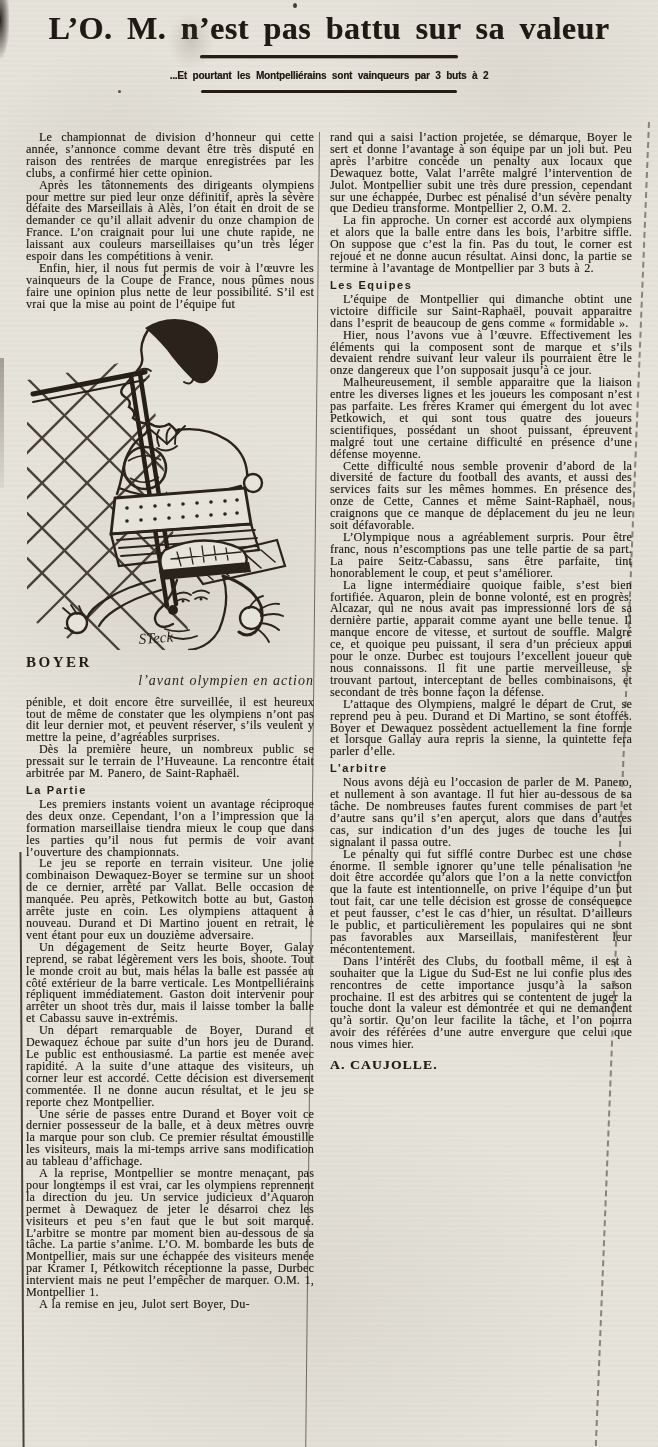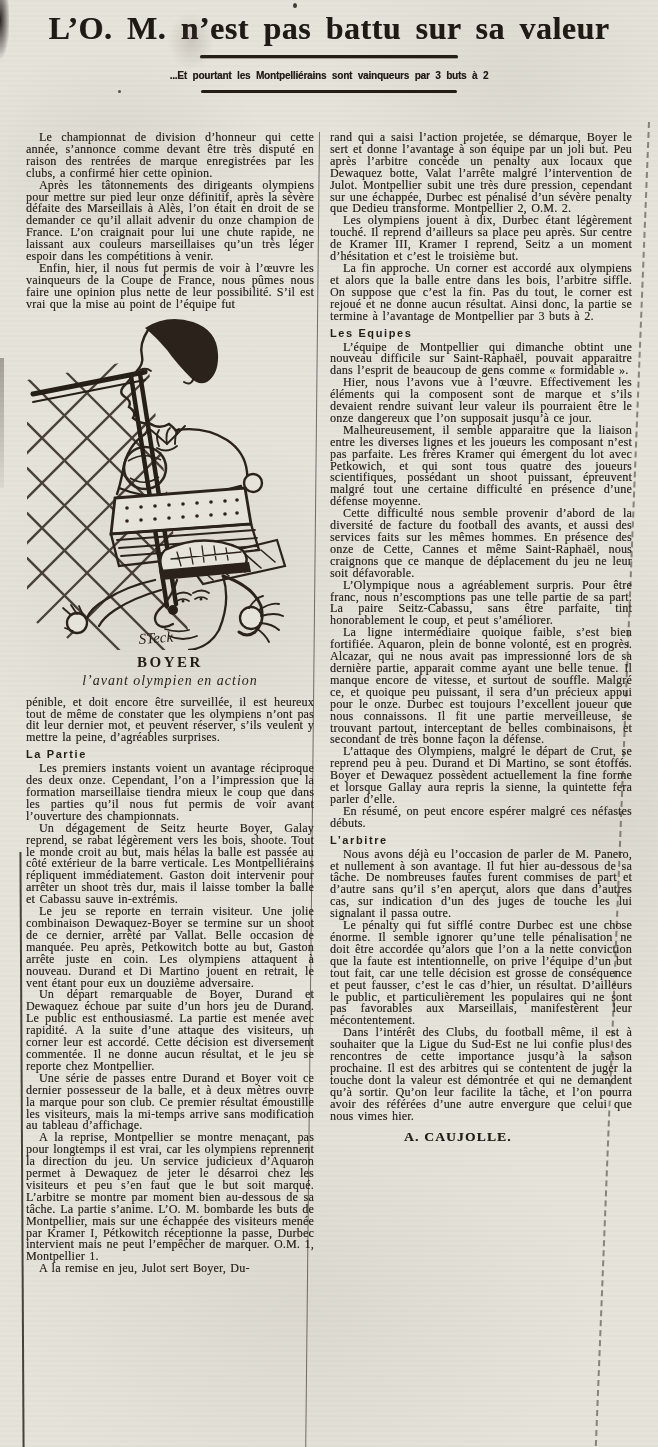--- a/index.html
+++ b/index.html
@@ -45,30 +45,30 @@
     font-size:12px;line-height:11.9px;letter-spacing:.2px;word-spacing:1.2px;
     color:#2b241d;text-shadow:.25px .25px .3px rgba(30,24,18,.45);
   }
   p.art.noindent{text-indent:0;}
   .sec-head{
     margin:4px 0 3px;
     font-family:"Liberation Sans", sans-serif;
     font-size:11px;font-weight:bold;letter-spacing:1.6px;color:#241d16;
   }
   .byline{
-    margin:6px 46px 0 0;text-align:center;
+    margin:6px 46px 0 0;text-align:left;
     font-size:13.5px;font-weight:bold;letter-spacing:1.2px;color:#241d16;
     text-shadow:.3px .3px .3px rgba(30,24,18,.5);
   }
   
   .cartoon{position:relative;height:332px;margin:7px 0 4px;}
   .cartoon svg{display:block;margin:0 auto;}
-  .cap-title{margin:4px 0 0;text-align:center;font-size:15px;font-weight:bold;
+  .cap-title{margin:4px 0 0;font-size:15px;font-weight:bold;
              letter-spacing:2.5px;color:#241d16;}
-  .cap-sub{margin:2px 0 8px;text-align:center;font-style:italic;font-size:14px;
+  .cap-sub{margin:2px 0 8px;text-align:right;font-style:italic;font-size:14px;
            letter-spacing:1px;color:#2b241d;}
   
   .edge-blob-tl{position:absolute;left:0;top:0;width:9px;height:66px;
     background:radial-gradient(10px 40px at 0 20px, rgba(20,14,9,.9), rgba(20,14,9,.2) 80%, transparent);}
   .edge-streak-l{position:absolute;left:0;top:358px;width:4px;height:130px;
     background:linear-gradient(rgba(40,30,22,.35), rgba(40,30,22,.05));}
   .fold-line-l{position:absolute;left:21px;top:852px;width:2.2px;height:595px;
     background:rgba(28,20,13,.78);transform:rotate(-.3deg);}
   .page-rule-r{position:absolute;left:648px;top:122px;height:1325px;width:0;
     border-left:2px dashed rgba(45,35,28,.5);
@@ -200,49 +200,48 @@
             <circle cx="224" cy="300" r="11" fill="#e6e3db"></circle>
             <path d="M232,292 Q244,284 252,286 M234,298 Q248,294 256,298 M233,305 Q246,306 252,312 M229,310 Q238,316 242,324 M222,290 Q228,280 236,278" stroke-width="1.9"></path>
           </g>
           <text x="112" y="326" font-family="Liberation Serif, serif" font-style="italic" font-size="15" fill="#2b231b" transform="rotate(-4 112 326)">STeck</text>
         </svg>
       </div>
       <div class="cap-title">BOYER</div>
       <div class="cap-sub">l’avant olympien en action</div>
 
       <p class="art noindent">pénible, et doit encore être surveillée, il est heureux tout de même de constater que les olympiens n’ont pas dit leur dernier mot, et peuvent réserver, s’ils veulent y mettre la peine, d’agréables surprises.</p>
+      <p class="art">Dès la première heure, un nombreux public se pressait sur le terrain de l’Huveaune. La rencontre était arbitrée par M. Panero, de Saint-Raphaël.</p>
 
       <div class="sec-head">La Partie</div>
 
       <p class="art">Les premiers instants voient un avantage réciproque des deux onze. Cependant, l’on a l’impression que la formation marseillaise tiendra mieux le coup que dans les parties qu’il nous fut permis de voir avant l’ouverture des championnats.</p>
+      <p class="art">Le jeu se reporte en terrain visiteur. Une jolie combinaison Dewaquez-Boyer se termine sur un shoot de ce dernier, arrêté par Vallat. Belle occasion de manquée. Peu après, Petkowitch botte au but, Gaston arrête juste en coin. Les olympiens attaquent à nouveau. Durand et Di Martino jouent en retrait, le vent étant pour eux un douzième adversaire.</p>
       <p class="art">Un dégagement de Seitz heurte Boyer, Galay reprend, se rabat légèrement vers les bois, shoote. Tout le monde croit au but, mais hélas la balle est passée au côté extérieur de la barre verticale. Les Montpelliérains répliquent immédiatement. Gaston doit intervenir pour arrêter un shoot très dur, mais il laisse tomber la balle et Cabassu sauve in-extrémis.</p>
-      <p class="art">Le jeu se reporte en terrain visiteur. Une jolie combinaison Dewaquez-Boyer se termine sur un shoot de ce dernier, arrêté par Vallat. Belle occasion de manquée. Peu après, Petkowitch botte au but, Gaston arrête juste en coin. Les olympiens attaquent à nouveau. Durand et Di Martino jouent en retrait, le vent étant pour eux un douzième adversaire.</p>
       <p class="art">Un départ remarquable de Boyer, Durand et Dewaquez échoue par suite d’un hors jeu de Durand. Le public est enthousiasmé. La partie est menée avec rapidité. A la suite d’une attaque des visiteurs, un corner leur est accordé. Cette décision est diversement commentée. Il ne donne aucun résultat, et le jeu se reporte chez Montpellier.</p>
       <p class="art">Une série de passes entre Durand et Boyer voit ce dernier possesseur de la balle, et à deux mètres ouvre la marque pour son club. Ce premier résultat émoustille les visiteurs, mais la mi-temps arrive sans modification au tableau d’affichage.</p>
       <p class="art">A la reprise, Montpellier se montre menaçant, pas pour longtemps il est vrai, car les olympiens reprennent la direction du jeu. Un service judicieux d’Aquaron permet à Dewaquez de jeter le désarroi chez les visiteurs et peu s’en faut que le but soit marqué. L’arbitre se montre par moment bien au-dessous de sa tâche. La partie s’anime. L’O. M. bombarde les buts de Montpellier, mais sur une échappée des visiteurs menée par Kramer I, Pétkowitch réceptionne la passe, Durbec intervient mais ne peut l’empêcher de marquer. O.M. 1, Montpellier 1.</p>
       <p class="art">A la remise en jeu, Julot sert Boyer, Du-</p>
     </div>
 
     <div class="divider"></div>
 
     <div class="col-right">
       <p class="art noindent">rand qui a saisi l’action projetée, se démarque, Boyer le sert et donne l’avantage à son équipe par un joli but. Peu après l’arbitre concède un penalty aux locaux que Dewaquez botte, Valat l’arrête malgré l’intervention de Julot. Montpellier subit une très dure pression, cependant sur une échappée, Durbec est pénalisé d’un sévère penalty que Dedieu transforme. Montpellier 2, O.M. 2.</p>
-      <p class="art">Les olympiens jouent à dix, Durbec étant légèrement touché. Il reprend d’ailleurs sa place peu après. Sur centre de Kramer III, Kramer I reprend, Seitz a un moment d’hésitation et c’est le troisième but.</p>
       <p class="art">La fin approche. Un corner est accordé aux olympiens et alors que la balle entre dans les bois, l’arbitre siffle. On suppose que c’est la fin. Pas du tout, le corner est rejoué et ne donne aucun résultat. Ainsi donc, la partie se termine à l’avantage de Montpellier par 3 buts à 2.</p>
 
       <div class="sec-head">Les Equipes</div>
 
-      <p class="art">L’équipe de Montpellier qui dimanche obtint une nouveau difficile sur Saint-Raphaël, pouvait apparaitre dans l’esprit de beaucoup de gens comme « formidable ».</p>
+      <p class="art">L’équipe de Montpellier qui dimanche obtint une victoire difficile sur Saint-Raphaël, pouvait apparaitre dans l’esprit de beaucoup de gens comme « formidable ».</p>
       <p class="art">Hier, nous l’avons vue à l’œuvre. Effectivement les éléments qui la composent sont de marque et s’ils devaient rendre suivant leur valeur ils pourraient être le onze dangereux que l’on supposait jusqu’à ce jour.</p>
       <p class="art">Malheureusement, il semble apparaitre que la liaison entre les diverses lignes et les joueurs les composant n’est pas parfaite. Les frères Kramer qui émergent du lot avec Petkowich, et qui sont tous quatre des joueurs scientifiques, possédant un shoot puissant, épreuvent malgré tout une certaine difficulté en présence d’une défense moyenne.</p>
       <p class="art">Cette difficulté nous semble provenir d’abord de la diversité de facture du football des avants, et aussi des services faits sur les mêmes hommes. En présence des onze de Cette, Cannes et même Saint-Raphaël, nous craignons que ce manque de déplacement du jeu ne leur soit défavorable.</p>
       <p class="art">L’Olympique nous a agréablement surpris. Pour être franc, nous n’escomptions pas une telle partie de sa part. La paire Seitz-Cabassu, sans être parfaite, tint honorablement le coup, et peut s’améliorer.</p>
       <p class="art">La ligne intermédiaire quoique faible, s’est bien fortifiée. Aquaron, plein de bonne volonté, est en progrès. Alcazar, qui ne nous avait pas impressionné lors de sa dernière partie, apparait comme ayant une belle tenue. Il manque encore de vitesse, et surtout de souffle. Malgré ce, et quoique peu puissant, il sera d’un précieux appui pour le onze. Durbec est toujours l’excellent joueur que nous connaissons. Il fit une partie merveilleuse, se trouvant partout, interceptant de belles combinaisons, et secondant de très bonne façon la défense.</p>
       <p class="art">L’attaque des Olympiens, malgré le départ de Crut, se reprend peu à peu. Durand et Di Martino, se sont étoffés. Boyer et Dewaquez possèdent actuellement la fine forme et lorsque Gallay aura repris la sienne, la quintette fera parler d’elle.</p>
-      <p class="art">En résumé, on peut encore espérer malgré ces néfastes débuts.</p>
 
       <div class="sec-head">L’arbitre</div>
 
       <p class="art">Nous avons déjà eu l’occasion de parler de M. Panero, et nullement à son avantage. Il fut hier au-dessous de sa tâche. De nombreuses fautes furent commises de part et d’autre sans qu’il s’en aperçut, alors que dans d’autres cas, sur indication d’un des juges de touche les lui signalant il passa outre.</p>
       <p class="art">Le pénalty qui fut sifflé contre Durbec est une chose énorme. Il semble ignorer qu’une telle pénalisation ne doit être accordée qu’alors que l’on a la nette conviction que la faute est intentionnelle, on prive l’équipe d’un but tout fait, car une telle décision est grosse de conséquence et peut fausser, c’est le cas d’hier, un résultat. D’ailleurs le public, et particulièrement les populaires qui ne sont pas favorables aux Marseillais, manifestèrent leur mécontentement.</p>
       <p class="art">Dans l’intérêt des Clubs, du football même, il est à souhaiter que la Ligue du Sud-Est ne lui confie plus des rencontres de cette importance jusqu’à la saison prochaine. Il est des arbitres qui se contentent de juger la touche dont la valeur est démontrée et qui ne demandent qu’à sortir. Qu’on leur facilite la tâche, et l’on pourra avoir des référées d’une autre envergure que celui que nous vimes hier.</p>
 
       <div class="byline">A. CAUJOLLE.</div>
     </div>
 

